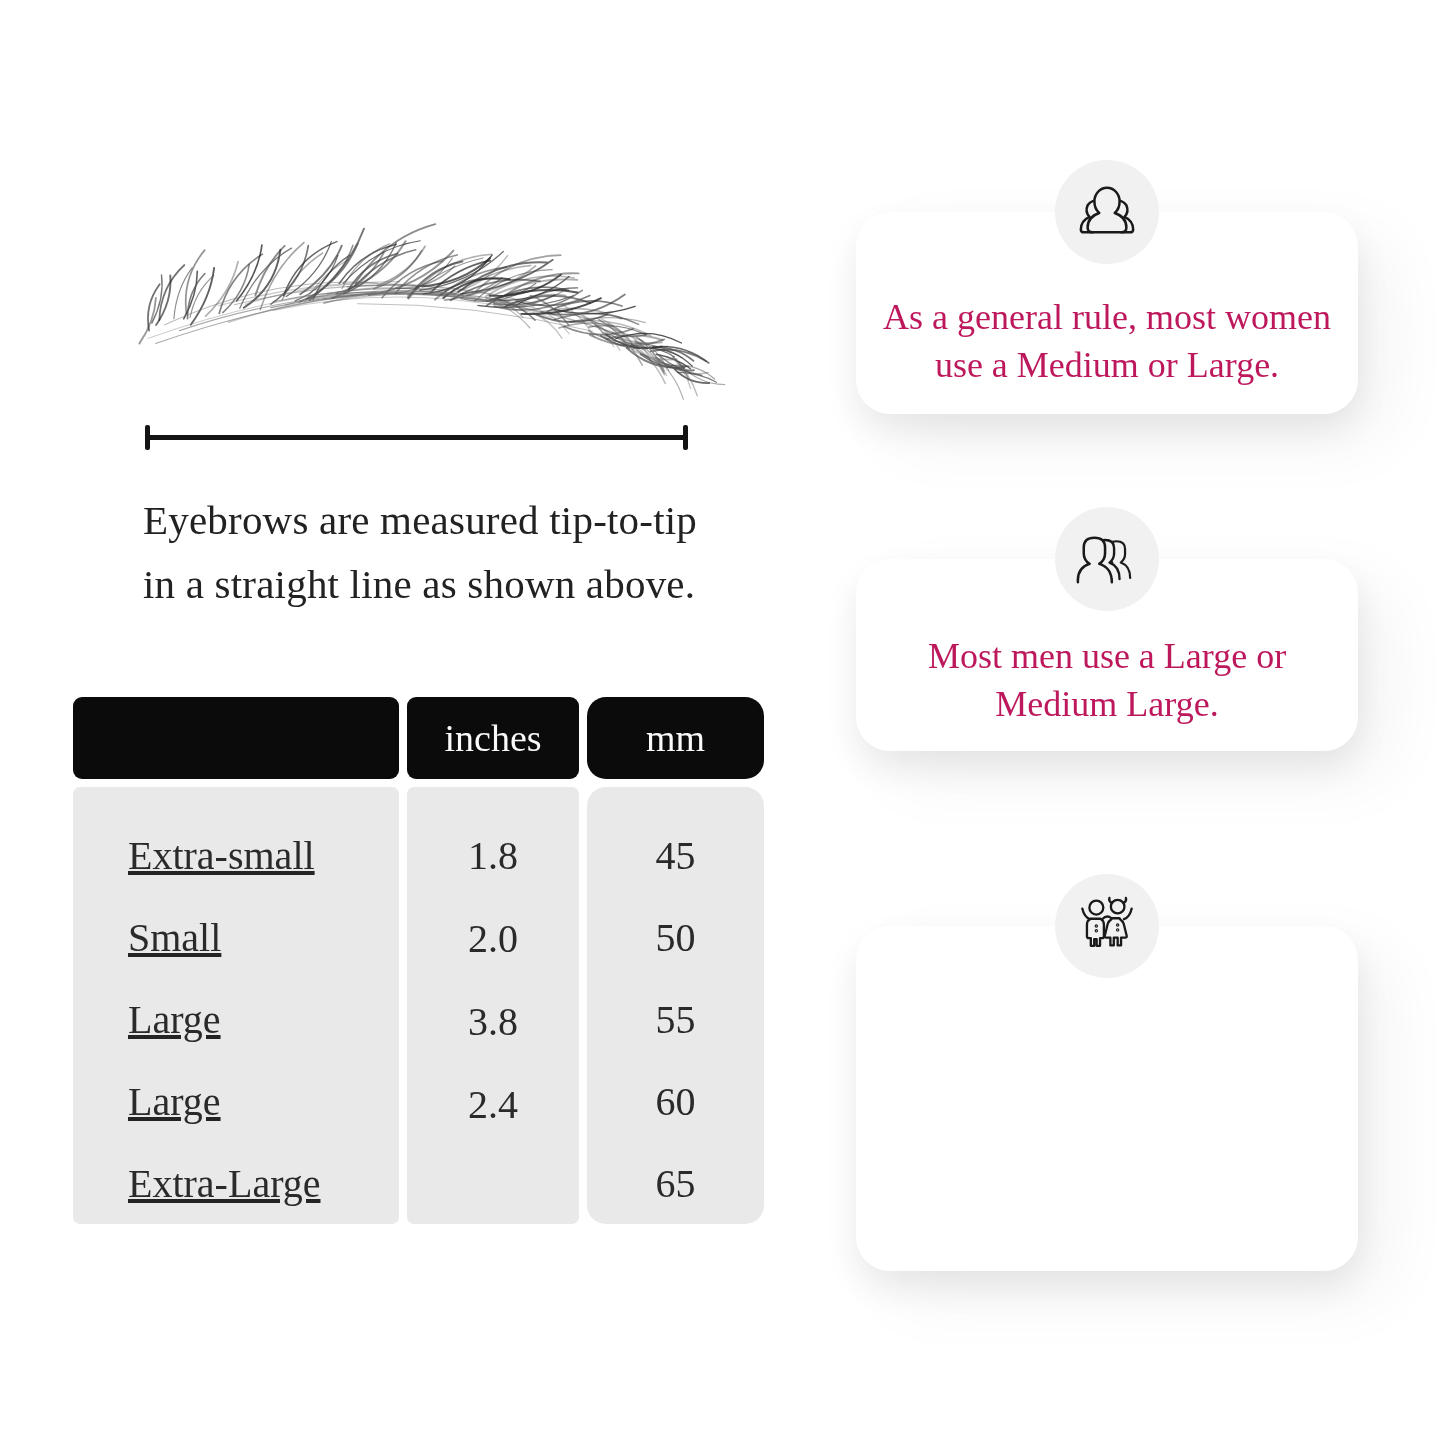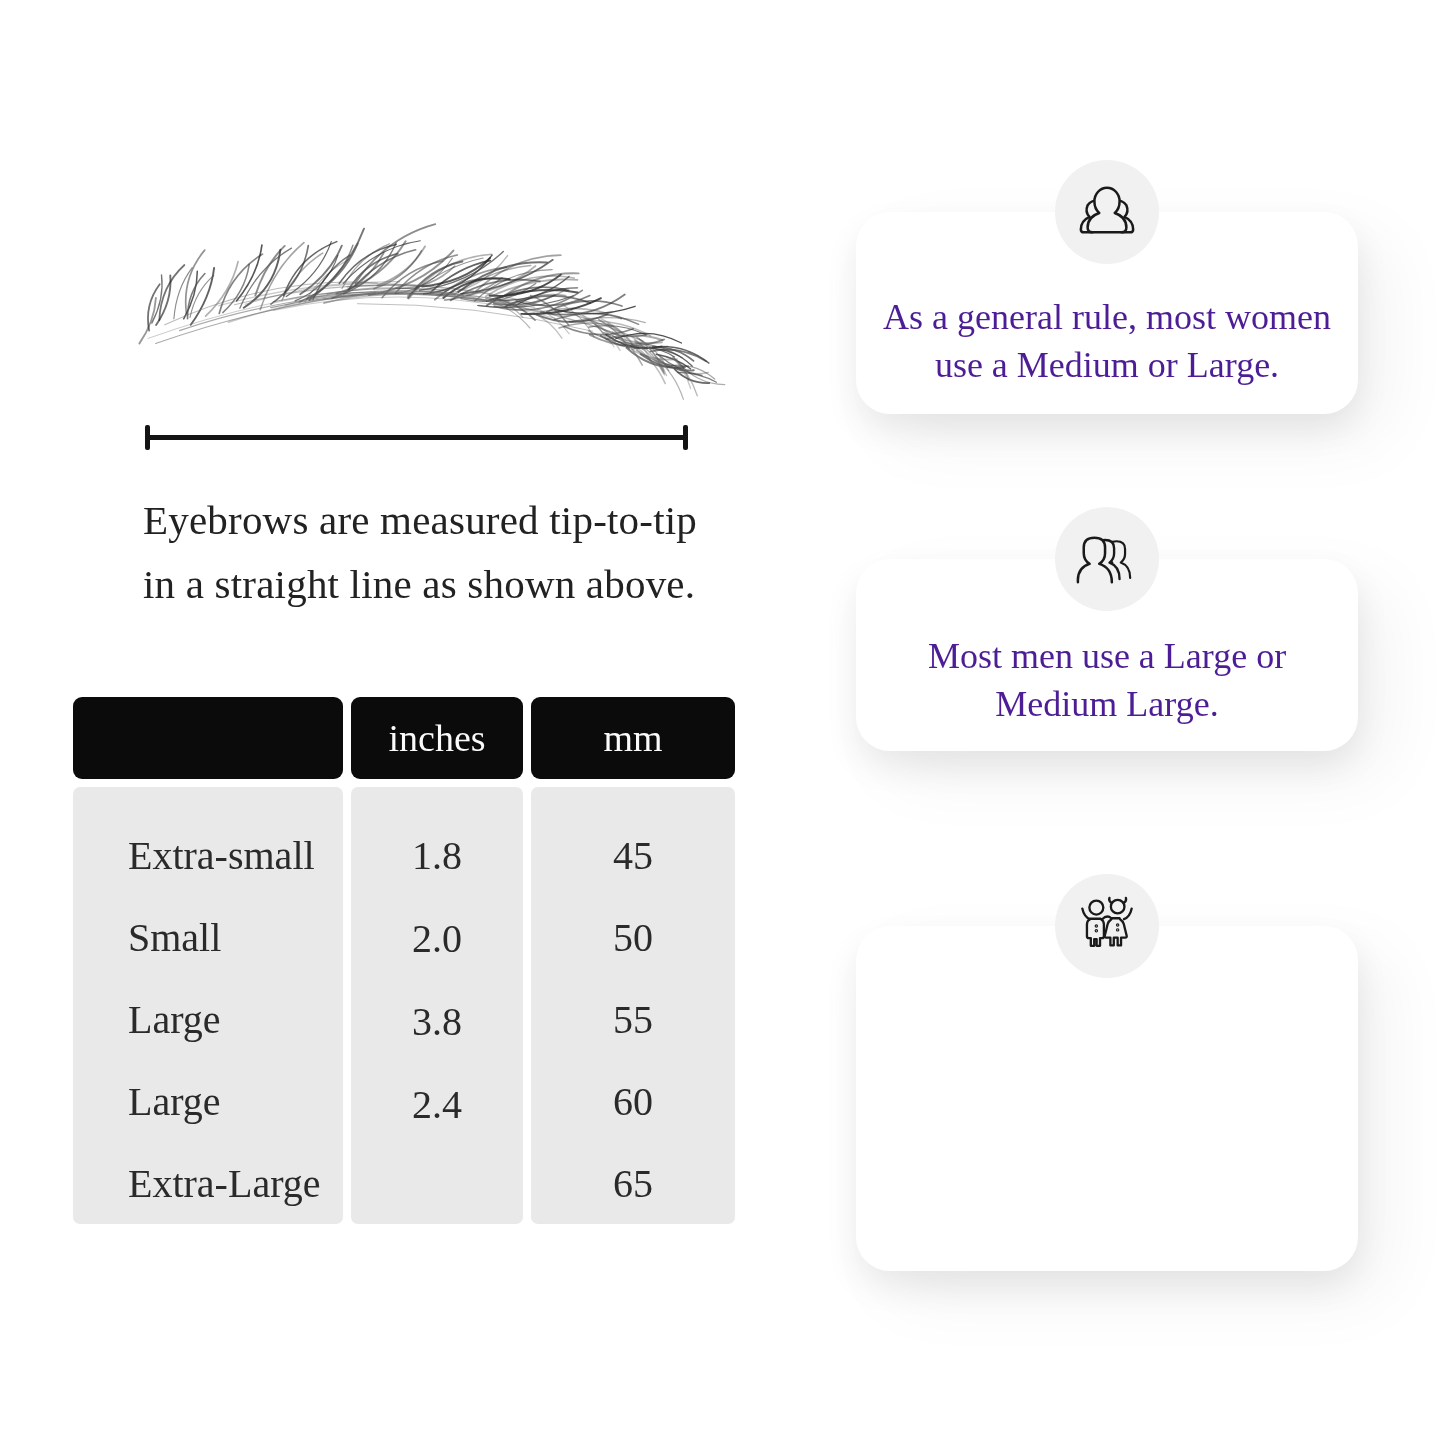--- a/index.html
+++ b/index.html
@@ -48,23 +48,23 @@
   .tbl-row{display:flex;gap:8px;}
   .hdr-cell{
     height:82px;background:var(--header-bg);border-radius:9px;
     display:flex;align-items:center;justify-content:center;
     color:var(--header-text);font-size:38px;
   }
   .body-col{
     margin-top:8px;height:437px;background:var(--col-bg);border-radius:7px;
     display:flex;flex-direction:column;padding-top:27px;
   }
-  .c1{width:270px;}
+  .c1{width:326px;text-decoration:underline;}
   .c2{width:172px;}
-  .c3{width:204px;}
+  .c3{width:177px;border-radius:19px;}
   .cell{
     height:83px;display:flex;align-items:center;
     font-size:40px;color:#2a2a2a;
   }
   .label-cell{justify-content:flex-start;padding-left:55px;}
   .num-cell{justify-content:center;}
 
   
   .card{
     position:absolute;left:856px;width:502px;background:var(--card-bg);
@@ -75,21 +75,21 @@
   .card-1{top:212px;height:202px;padding-top:56px;}
   .card-2{top:559px;height:192px;padding-top:50px;}
   .card-3{top:926px;height:345px;padding-top:54px;}
   .icon-circle{
     position:absolute;top:-52px;left:50%;transform:translateX(-50%);
     width:104px;height:104px;border-radius:50%;background:var(--circle-bg);
     display:flex;align-items:center;justify-content:center;
   }
   .icon-circle svg{width:62px;height:62px;}
   .card-text{
-    text-align:center;font-size:36px;line-height:48px;color:#4c1d95;
+    text-align:center;font-size:36px;line-height:48px;color:#be185d;
   }
   .card-1 .card-text{max-width:480px;}
   .card-2 .card-text{max-width:432px;}
   .card-3 .card-text{max-width:425px;}
 
   .stroke{fill:none;stroke:#1a1a1a;stroke-width:2.6;stroke-linecap:round;stroke-linejoin:round;}
   .fillocc{fill:var(--circle-bg);stroke:#1a1a1a;stroke-width:2.6;stroke-linecap:round;stroke-linejoin:round;}
 </style>
 </head>
 <body>

